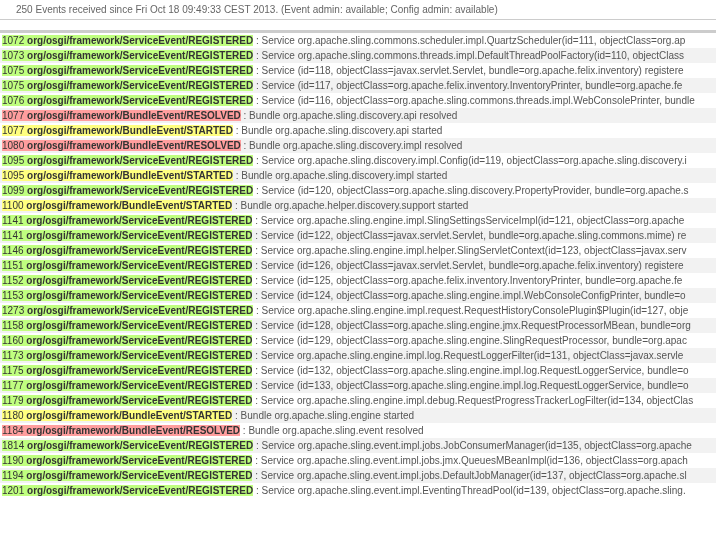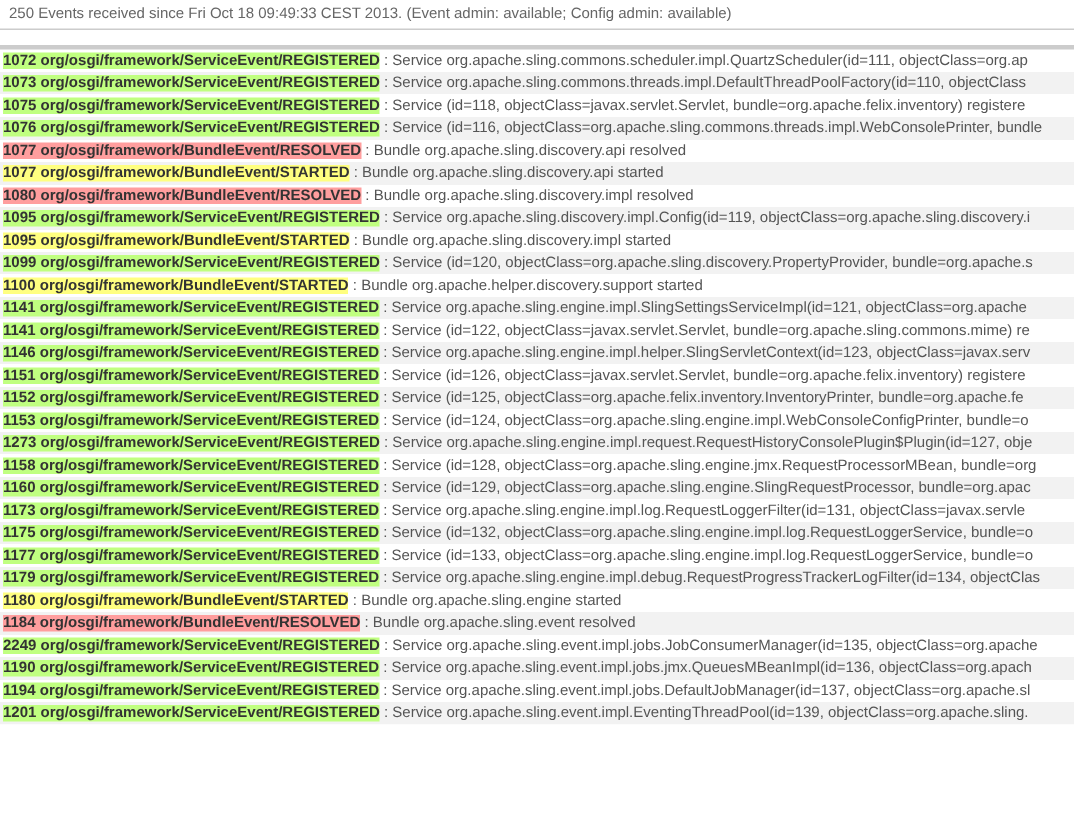--- a/index.html
+++ b/index.html
@@ -6,40 +6,40 @@
     margin: 0;
     padding: 0;
     font-family: Verdana, Arial, sans-serif;
     font-size: 10px;
     background: #fff;
     color: #333;
     width: 716px;
     overflow: hidden;
   }
   .header {
-    padding: 4px 6px;
+    padding: 4px 16px;
     font-size: 10px;
     color: #666;
     border-bottom: 1px solid #ccc;
   }
   .table-wrap {
     border-top: 3px solid #ccc;
     background: repeating-linear-gradient(#fff 0 15px, #f2f2f2 15px 30px);
     margin-top: 10px;
   }
   .row {
     height: 15px;
     line-height: 15px;
     white-space: nowrap;
     overflow: hidden;
     font-size: 10px;
     padding-left: 2px;
   }
   .idx {
-    font-weight: bold;
+    font-weight: normal;
     color: #333;
     display: inline;
     text-align: right;
   }
   .topic {
     font-weight: bold;
     color: #333;
     display: inline;
   }
   .msg {
@@ -58,20 +58,21 @@
 <body>
 
 <div class="header">
   <span>250 Events received since Fri Oct 18 09:49:33 CEST 2013. (Event admin: available; Config admin: available)</span>
 </div>
 
 <div class="table-wrap" id="events-table">
     <div class="row event-registered"><span class="idx">1072</span><span class="topic"> org/osgi/framework/ServiceEvent/REGISTERED</span><span class="msg"> : Service org.apache.sling.commons.scheduler.impl.QuartzScheduler(id=111, objectClass=org.ap</span></div>
     <div class="row event-registered"><span class="idx">1073</span><span class="topic"> org/osgi/framework/ServiceEvent/REGISTERED</span><span class="msg"> : Service org.apache.sling.commons.threads.impl.DefaultThreadPoolFactory(id=110, objectClass</span></div>
     <div class="row event-registered"><span class="idx">1075</span><span class="topic"> org/osgi/framework/ServiceEvent/REGISTERED</span><span class="msg"> : Service (id=118, objectClass=javax.servlet.Servlet, bundle=org.apache.felix.inventory) registere</span></div>
+    <div class="row event-registered"><span class="idx">1075</span><span class="topic"> org/osgi/framework/ServiceEvent/REGISTERED</span><span class="msg"> : Service (id=117, objectClass=org.apache.felix.inventory.InventoryPrinter, bundle=org.apache.fe</span></div>
     <div class="row event-registered"><span class="idx">1076</span><span class="topic"> org/osgi/framework/ServiceEvent/REGISTERED</span><span class="msg"> : Service (id=116, objectClass=org.apache.sling.commons.threads.impl.WebConsolePrinter, bundle</span></div>
     <div class="row event-resolved"><span class="idx">1077</span><span class="topic"> org/osgi/framework/BundleEvent/RESOLVED</span><span class="msg"> : Bundle org.apache.sling.discovery.api resolved</span></div>
     <div class="row event-started"><span class="idx">1077</span><span class="topic"> org/osgi/framework/BundleEvent/STARTED</span><span class="msg"> : Bundle org.apache.sling.discovery.api started</span></div>
     <div class="row event-resolved"><span class="idx">1080</span><span class="topic"> org/osgi/framework/BundleEvent/RESOLVED</span><span class="msg"> : Bundle org.apache.sling.discovery.impl resolved</span></div>
     <div class="row event-registered"><span class="idx">1095</span><span class="topic"> org/osgi/framework/ServiceEvent/REGISTERED</span><span class="msg"> : Service org.apache.sling.discovery.impl.Config(id=119, objectClass=org.apache.sling.discovery.i</span></div>
     <div class="row event-started"><span class="idx">1095</span><span class="topic"> org/osgi/framework/BundleEvent/STARTED</span><span class="msg"> : Bundle org.apache.sling.discovery.impl started</span></div>
     <div class="row event-registered"><span class="idx">1099</span><span class="topic"> org/osgi/framework/ServiceEvent/REGISTERED</span><span class="msg"> : Service (id=120, objectClass=org.apache.sling.discovery.PropertyProvider, bundle=org.apache.s</span></div>
     <div class="row event-started"><span class="idx">1100</span><span class="topic"> org/osgi/framework/BundleEvent/STARTED</span><span class="msg"> : Bundle org.apache.helper.discovery.support started</span></div>
     <div class="row event-registered"><span class="idx">1141</span><span class="topic"> org/osgi/framework/ServiceEvent/REGISTERED</span><span class="msg"> : Service org.apache.sling.engine.impl.SlingSettingsServiceImpl(id=121, objectClass=org.apache</span></div>
     <div class="row event-registered"><span class="idx">1141</span><span class="topic"> org/osgi/framework/ServiceEvent/REGISTERED</span><span class="msg"> : Service (id=122, objectClass=javax.servlet.Servlet, bundle=org.apache.sling.commons.mime) re</span></div>
@@ -81,17 +82,17 @@
     <div class="row event-registered"><span class="idx">1153</span><span class="topic"> org/osgi/framework/ServiceEvent/REGISTERED</span><span class="msg"> : Service (id=124, objectClass=org.apache.sling.engine.impl.WebConsoleConfigPrinter, bundle=o</span></div>
     <div class="row event-registered"><span class="idx">1273</span><span class="topic"> org/osgi/framework/ServiceEvent/REGISTERED</span><span class="msg"> : Service org.apache.sling.engine.impl.request.RequestHistoryConsolePlugin$Plugin(id=127, obje</span></div>
     <div class="row event-registered"><span class="idx">1158</span><span class="topic"> org/osgi/framework/ServiceEvent/REGISTERED</span><span class="msg"> : Service (id=128, objectClass=org.apache.sling.engine.jmx.RequestProcessorMBean, bundle=org</span></div>
     <div class="row event-registered"><span class="idx">1160</span><span class="topic"> org/osgi/framework/ServiceEvent/REGISTERED</span><span class="msg"> : Service (id=129, objectClass=org.apache.sling.engine.SlingRequestProcessor, bundle=org.apac</span></div>
     <div class="row event-registered"><span class="idx">1173</span><span class="topic"> org/osgi/framework/ServiceEvent/REGISTERED</span><span class="msg"> : Service org.apache.sling.engine.impl.log.RequestLoggerFilter(id=131, objectClass=javax.servle</span></div>
     <div class="row event-registered"><span class="idx">1175</span><span class="topic"> org/osgi/framework/ServiceEvent/REGISTERED</span><span class="msg"> : Service (id=132, objectClass=org.apache.sling.engine.impl.log.RequestLoggerService, bundle=o</span></div>
     <div class="row event-registered"><span class="idx">1177</span><span class="topic"> org/osgi/framework/ServiceEvent/REGISTERED</span><span class="msg"> : Service (id=133, objectClass=org.apache.sling.engine.impl.log.RequestLoggerService, bundle=o</span></div>
     <div class="row event-registered"><span class="idx">1179</span><span class="topic"> org/osgi/framework/ServiceEvent/REGISTERED</span><span class="msg"> : Service org.apache.sling.engine.impl.debug.RequestProgressTrackerLogFilter(id=134, objectClas</span></div>
     <div class="row event-started"><span class="idx">1180</span><span class="topic"> org/osgi/framework/BundleEvent/STARTED</span><span class="msg"> : Bundle org.apache.sling.engine started</span></div>
     <div class="row event-resolved"><span class="idx">1184</span><span class="topic"> org/osgi/framework/BundleEvent/RESOLVED</span><span class="msg"> : Bundle org.apache.sling.event resolved</span></div>
-    <div class="row event-registered"><span class="idx">2249</span><span class="topic"> org/osgi/framework/ServiceEvent/REGISTERED</span><span class="msg"> : Service org.apache.sling.event.impl.jobs.JobConsumerManager(id=135, objectClass=org.apache</span></div>
+    <div class="row event-registered"><span class="idx">1814</span><span class="topic"> org/osgi/framework/ServiceEvent/REGISTERED</span><span class="msg"> : Service org.apache.sling.event.impl.jobs.JobConsumerManager(id=135, objectClass=org.apache</span></div>
     <div class="row event-registered"><span class="idx">1190</span><span class="topic"> org/osgi/framework/ServiceEvent/REGISTERED</span><span class="msg"> : Service org.apache.sling.event.impl.jobs.jmx.QueuesMBeanImpl(id=136, objectClass=org.apach</span></div>
     <div class="row event-registered"><span class="idx">1194</span><span class="topic"> org/osgi/framework/ServiceEvent/REGISTERED</span><span class="msg"> : Service org.apache.sling.event.impl.jobs.DefaultJobManager(id=137, objectClass=org.apache.sl</span></div>
     <div class="row event-registered"><span class="idx">1201</span><span class="topic"> org/osgi/framework/ServiceEvent/REGISTERED</span><span class="msg"> : Service org.apache.sling.event.impl.EventingThreadPool(id=139, objectClass=org.apache.sling.</span></div>
   </div>
 
 </body></html>

